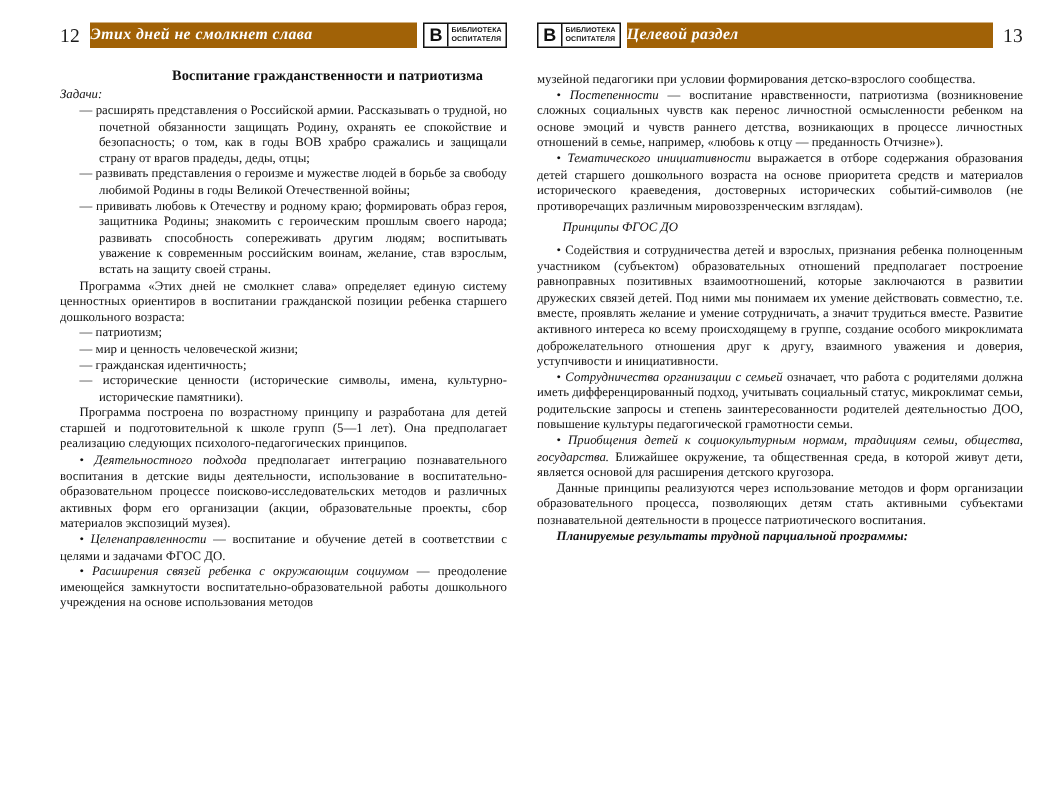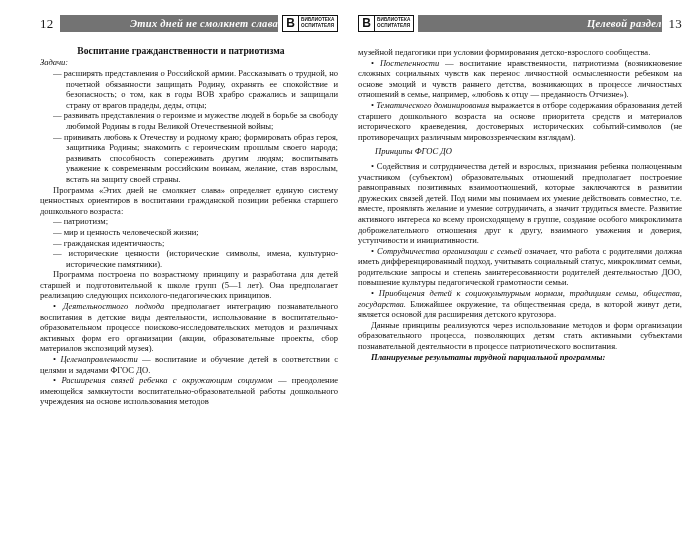--- a/index.html
+++ b/index.html
@@ -46,25 +46,25 @@
     letter-spacing: 0.2px;
     line-height: 1;
     color: #1a1a1a;
     flex: 0 0 auto;
   }
   .folio-left  { margin-right: 7px; }
   .folio-right { margin-left: 7px; }
 
   .runbar {
     flex: 1 1 auto;
-    background: #737373;
+    background: #a16207;
     height: 17px;
     display: flex;
     align-items: center;
-    justify-content: flex-end;
+    justify-content: flex-start;
     overflow: hidden;
   }
   .runbar-text {
     color: #ffffff;
     font-style: italic;
     font-weight: bold;
     font-size: 10.5px;
     letter-spacing: 0.3px;
     white-space: nowrap;
   }
@@ -117,21 +117,21 @@
     text-justify: inter-word;
     hyphens: manual;
   }
   .page-right .body { margin-top: 9px; }
 
   h2.head {
     font-size: 9.6px;
     line-height: 11.4px;
     font-weight: bold;
     margin: 0 16px 1px 0;
-    text-align: center;
+    text-align: right;
     letter-spacing: 0.05px;
   }
   h2.head.spaced { margin-top: 8px; }
 
   p { margin: 0; text-indent: 13px; }
   p.noind { text-indent: 0; }
   p.ital  { font-style: italic; }
   p.subhead {
     font-style: italic;
     text-indent: 13px;
@@ -230,21 +230,21 @@
       </div>
       <div class="folio folio-right">13</div>
     </div>
 
     <div class="body">
 
       <p class="noind">музейной педагогики при условии формирования детско-взрослого сообщества.</p>
 
       <ul class="bullet">
         <li><em>Постепенности</em><span> — воспитание нравственности, патриотизма (возникновение сложных социальных чувств как перенос личностной осмысленности ребенком на основе эмоций и чувств раннего детства, возникающих в процессе личностных отношений в семье, например, «любовь к отцу — преданность Отчизне»).</span></li>
-        <li><em>Тематического доминирования</em><span> выражается в отборе содержания образования детей старшего дошкольного возраста на основе приоритета средств и материалов исторического краеведения, достоверных исторических событий-символов (не противоречащих различным мировоззренческим взглядам).</span></li>
+        <li><em>Тематического инициативности</em><span> выражается в отборе содержания образования детей старшего дошкольного возраста на основе приоритета средств и материалов исторического краеведения, достоверных исторических событий-символов (не противоречащих различным мировоззренческим взглядам).</span></li>
       </ul>
 
       <p class="subhead">Принципы ФГОС ДО</p>
 
       <ul class="bullet">
         <li><span>Содействия и сотрудничества детей и взрослых, признания ребенка полноценным участником (субъектом) образовательных отношений</span><span> предполагает построение равноправных позитивных взаимоотношений, которые заключаются в развитии дружеских связей детей. Под ними мы понимаем их умение действовать совместно, т.е. вместе, проявлять желание и умение сотрудничать, а значит трудиться вместе. Развитие активного интереса ко всему происходящему в группе, создание особого микроклимата доброжелательного отношения друг к другу, взаимного уважения и доверия, уступчивости и инициативности.</span></li>
         <li><em>Сотрудничества организации с семьей</em><span> означает, что работа с родителями должна иметь дифференцированный подход, учитывать социальный статус, микроклимат семьи, родительские запросы и степень заинтересованности родителей деятельностью ДОО, повышение культуры педагогической грамотности семьи.</span></li>
         <li><em>Приобщения детей к социокультурным нормам, традициям семьи, общества, государства.</em><span> Ближайшее окружение, та общественная среда, в которой живут дети, является основой для расширения детского кругозора.</span></li>
       </ul>
 

